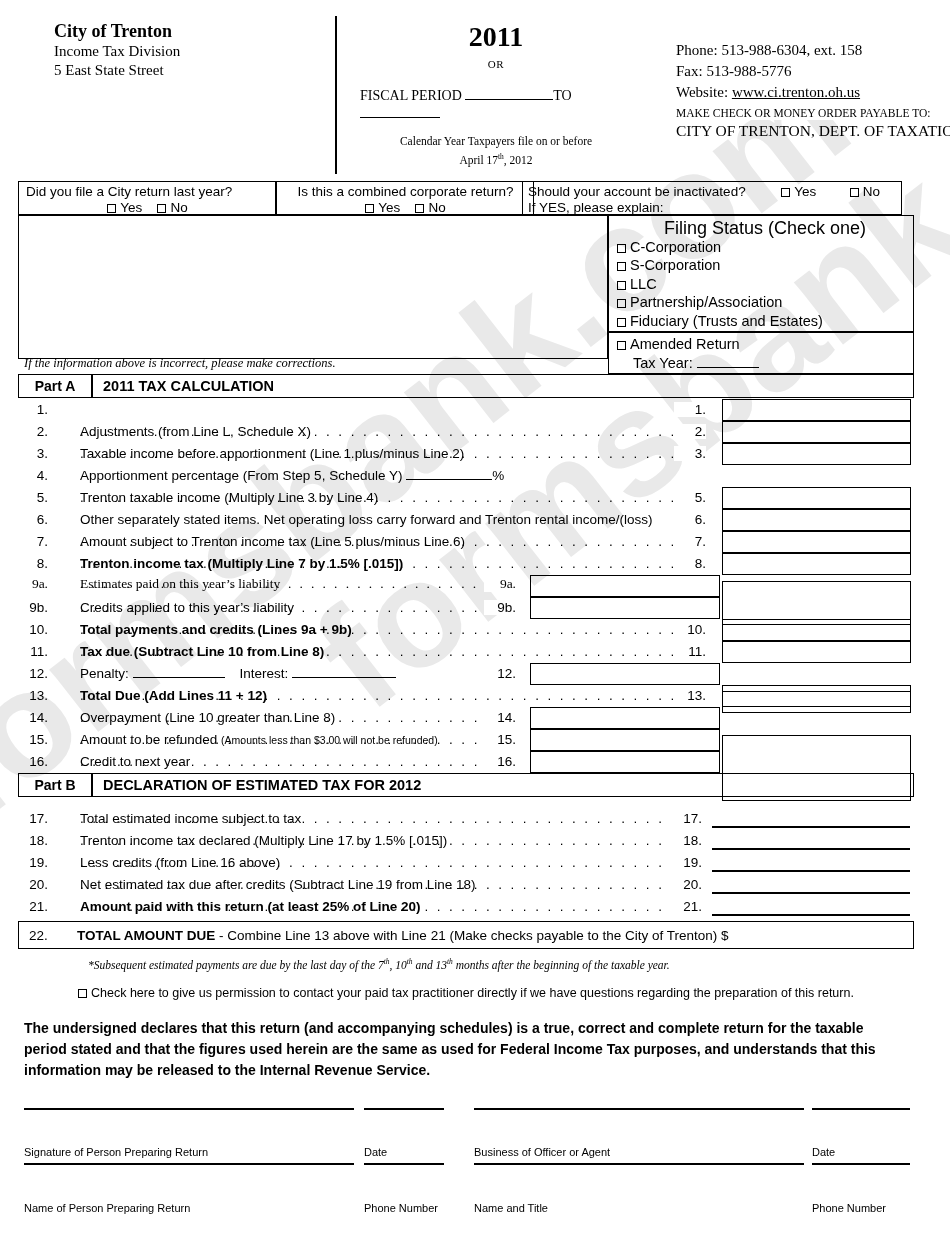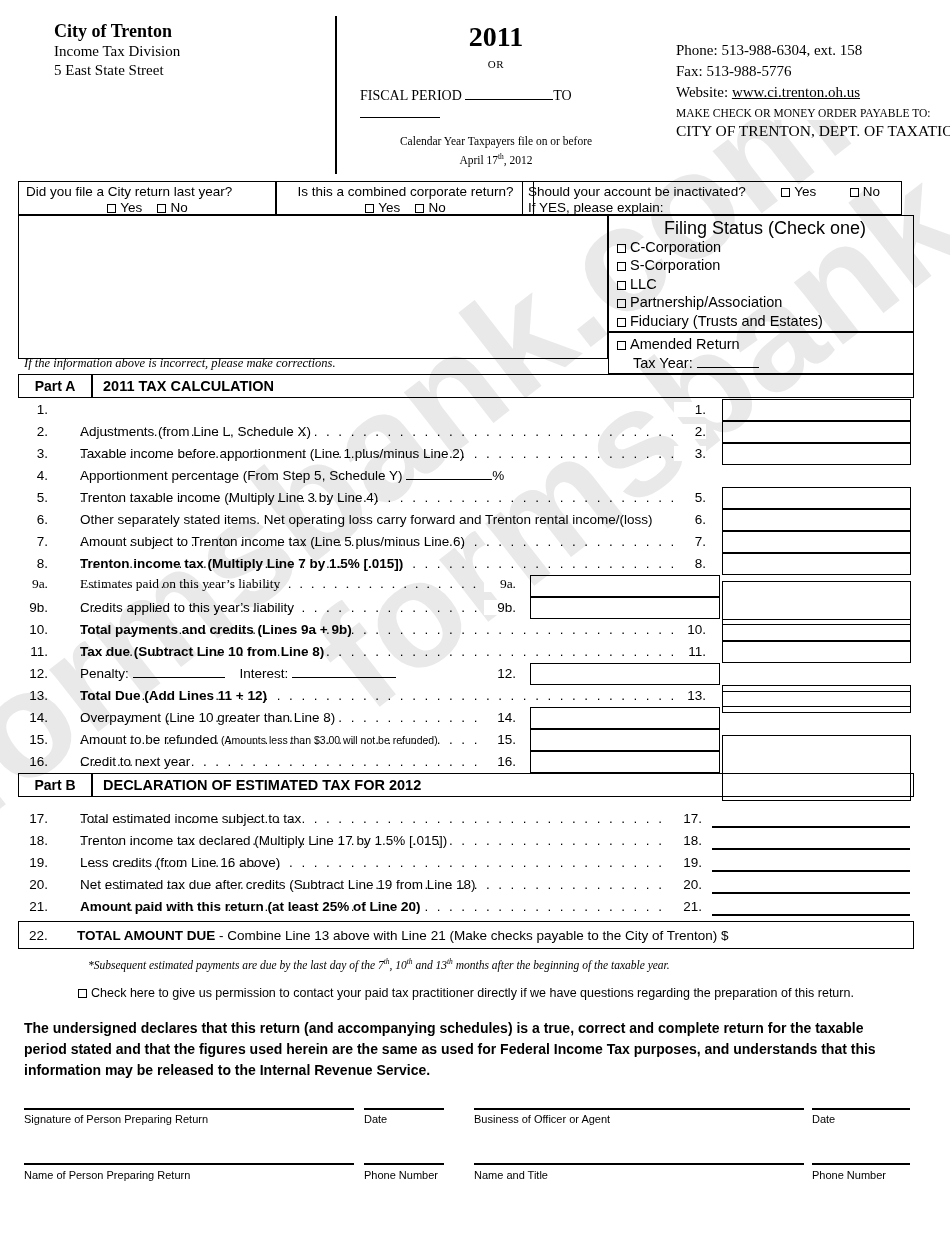--- a/index.html
+++ b/index.html
@@ -102,21 +102,21 @@
 
   
   .fn{position:absolute;left:88px;top:957px;font-size:11.5px;font-style:italic;
       font-family:"Liberation Serif",serif;}
   .permit{position:absolute;left:78px;top:986px;font-size:12.5px;}
   .decl{position:absolute;left:24px;top:1018px;width:886px;
         font-size:14px;font-weight:bold;line-height:21px;}
 
   
   .sigline{position:absolute;height:1.6px;background:#000;}
-  .siglbl{position:absolute;font-size:11px;}
+  .siglbl{position:absolute;font-size:11px;margin-top:33px;}
 </style>
 </head>
 <body>
 
 <div class="page">
 
   <div class="watermark">
     <div class="wm-text wm1">formsbank.com</div>
     <div class="wm-text wm2">formsbank.com</div>
   </div>

